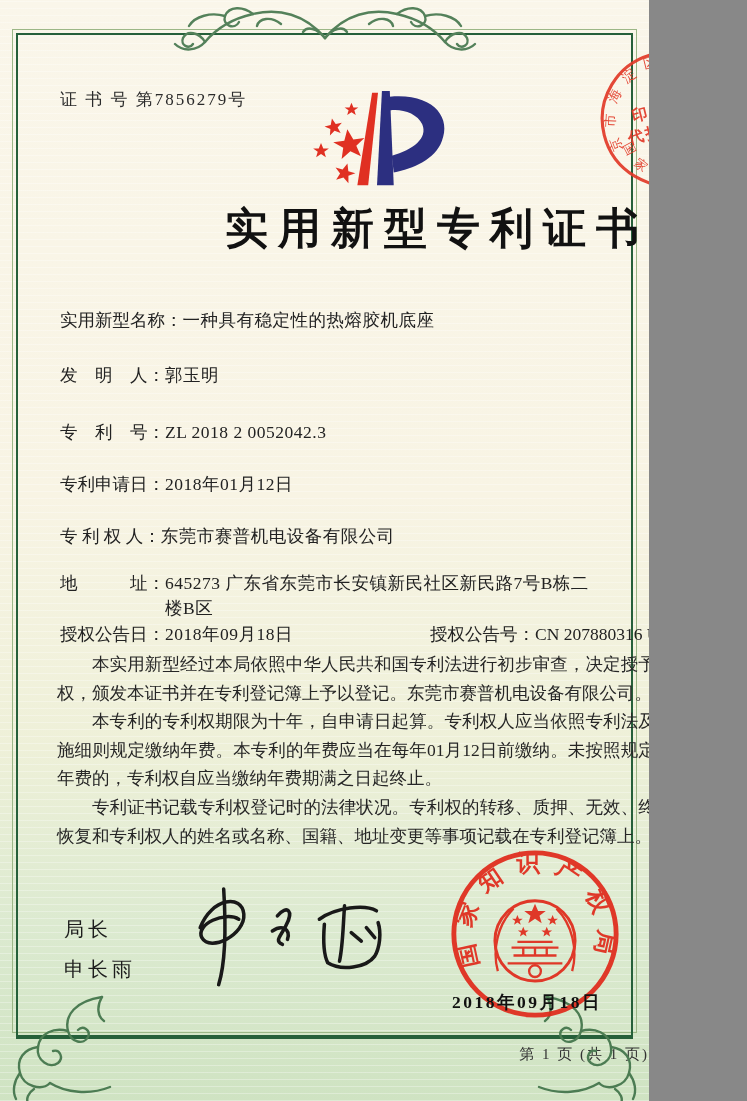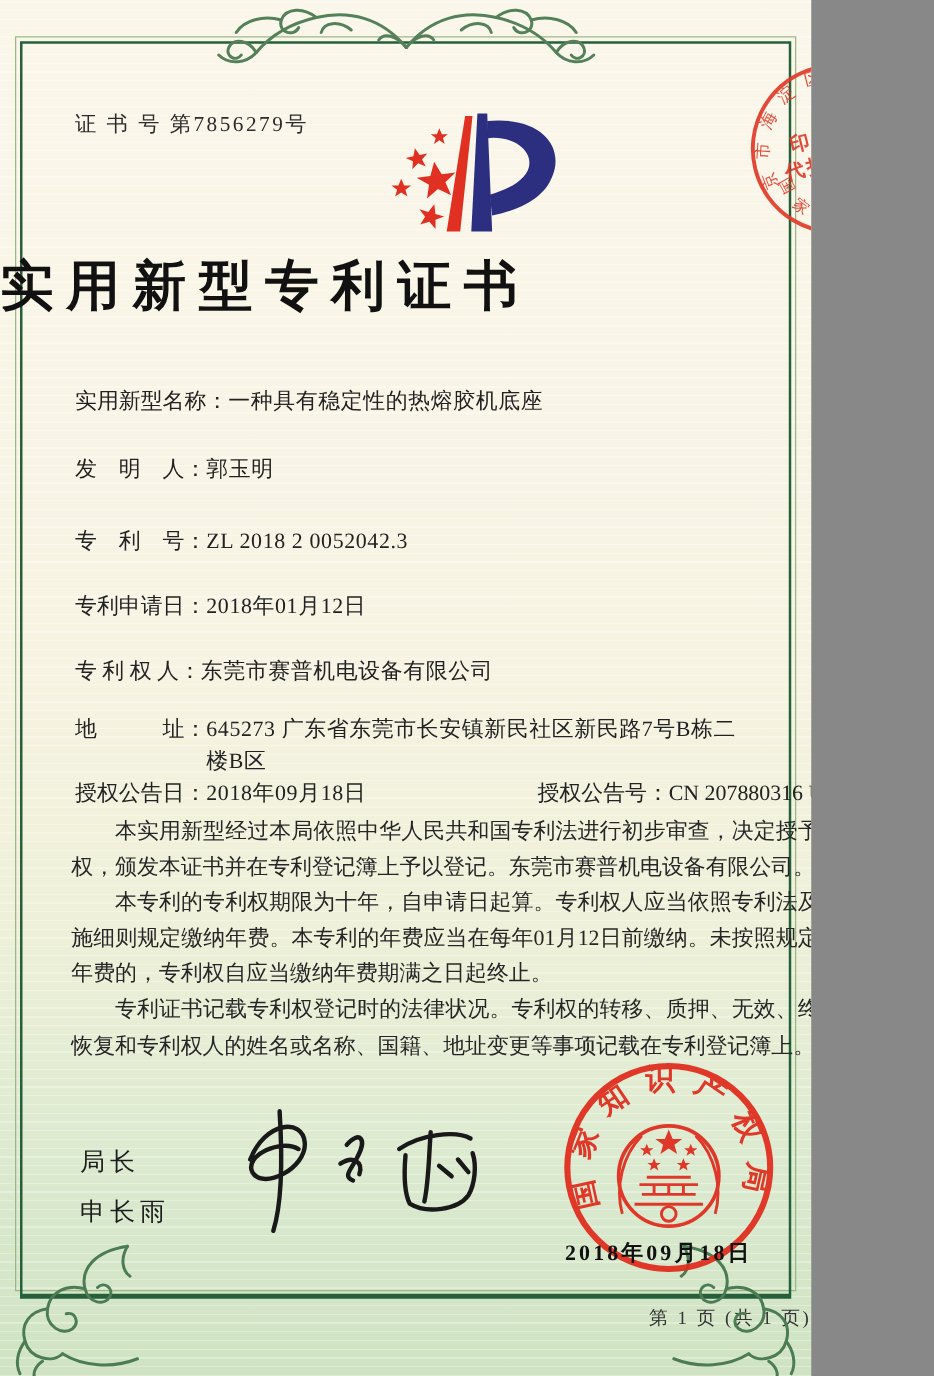--- a/index.html
+++ b/index.html
@@ -12,21 +12,21 @@
   .guilloche{
     position:absolute; inset:0; pointer-events:none;
     background:repeating-linear-gradient(0deg, rgba(255,255,255,.55) 0 1px, rgba(255,255,255,0) 1px 7px);
     opacity:.55;
   }
   .frame-outer{position:absolute; top:29px; left:12px; right:12px; bottom:68px; border:1px solid #9cb787;}
   .frame-inner{position:absolute; top:33px; left:16px; right:16px; bottom:62px;
     border:2px solid #26603a; border-bottom-width:4px;}
   .abs{position:absolute;}
   .cert-no{top:88px; left:60px; font-size:17px; letter-spacing:2px; color:#2b2b2b;}
-  .title{top:200px; left:0; right:0; text-align:left; font-size:43px; font-weight:700;
+  .title{top:200px; left:0; right:0; text-align:right; font-size:43px; font-weight:700;
     letter-spacing:10px; color:#111;}
   .field-row{left:60px; right:48px; font-size:17.5px; display:flex; line-height:25px;}
   .flabel{white-space:pre; flex:0 0 auto;}
   .fvalue{flex:1 1 auto; letter-spacing:.5px;}
   .grant-no{position:absolute; left:370px; top:0; white-space:nowrap;}
   .paras{top:650px; left:57px; width:634px; font-size:17.5px; line-height:28.6px;
     text-align:justify; color:#262626;}
   .paras p{margin:0; text-indent:2em;}
   .signoff-title{top:916px; left:64px; font-size:20px; letter-spacing:4px; color:#1d1d1d;text-align:right;}
   .signoff-name{top:956px; left:64px; font-size:20px; letter-spacing:4px; color:#1d1d1d;}

